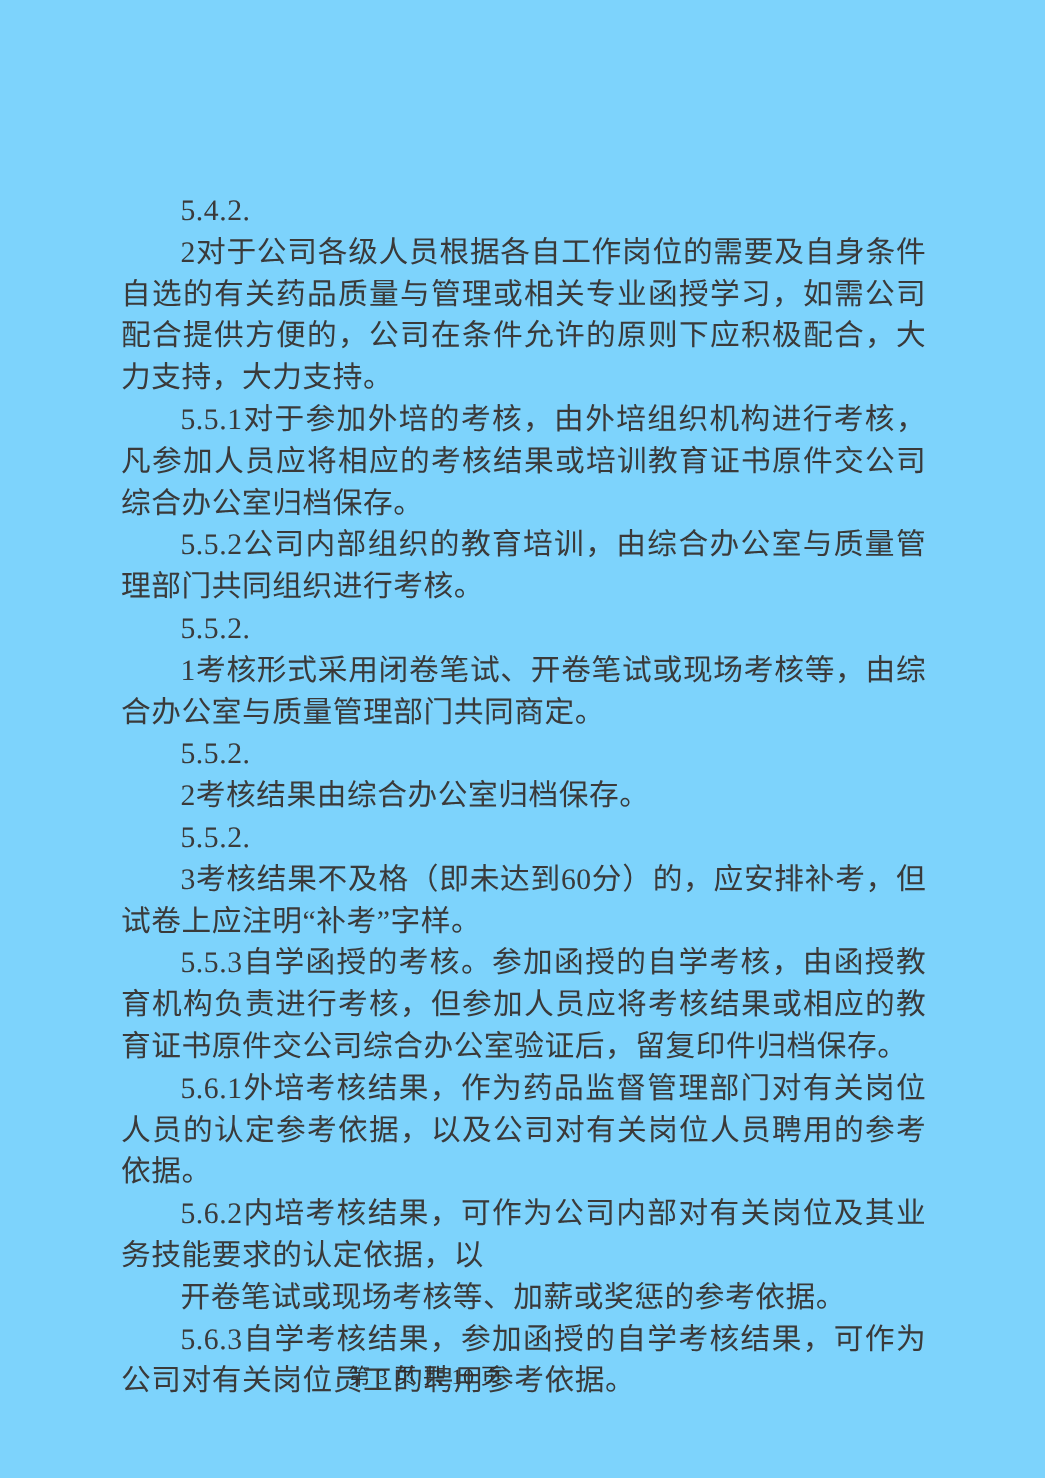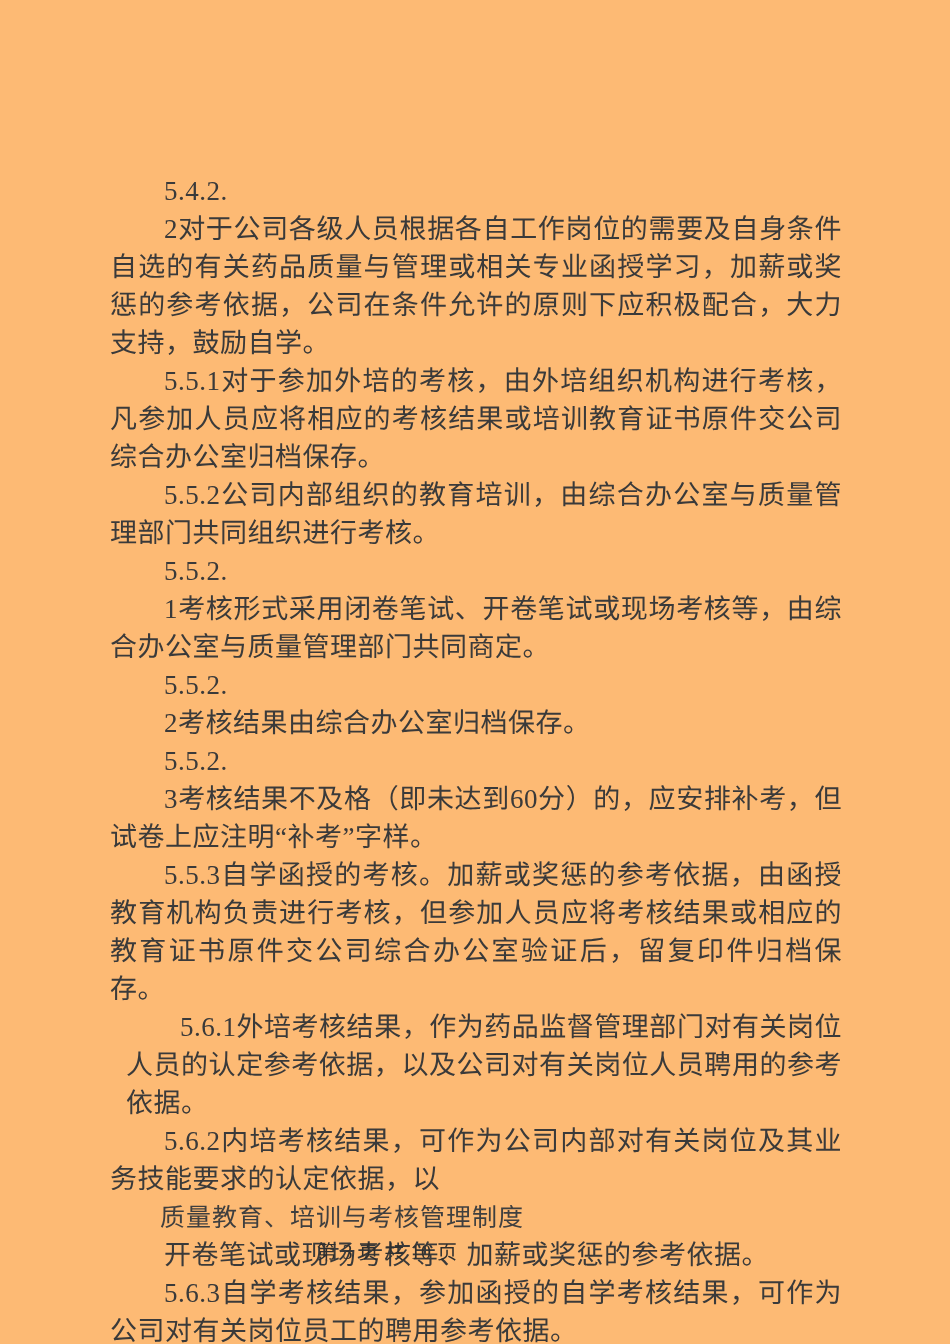--- a/index.html
+++ b/index.html
@@ -72,37 +72,36 @@
     font-size: 20px;
     line-height: 28px;
     color: #2f2f2f;
     font-family: "Liberation Serif", "DejaVu Serif", serif;
     letter-spacing: 0.5px;
   }
 </style>
 </head>
 <body style="background: rgb(255, 255, 255);">
 
-<div class="page" style="background: #fdba74; text-decoration: underline;">
+<div class="page" style="background: #7dd3fc; text-decoration: underline;">
 
   <div class="doc-body">
       <p class="para short" style="color: rgb(58, 58, 58);">5.4.2.</p>
-      <p class="para" style="color: rgb(58, 58, 58);">2对于公司各级人员根据各自工作岗位的需要及自身条件自选的有关药品质量与管理或相关专业函授学习，加薪或奖惩的参考依据，公司在条件允许的原则下应积极配合，大力支持，鼓励自学。</p>
+      <p class="para" style="color: rgb(58, 58, 58);">2对于公司各级人员根据各自工作岗位的需要及自身条件自选的有关药品质量与管理或相关专业函授学习，如需公司配合提供方便的，公司在条件允许的原则下应积极配合，大力支持，大力支持。</p>
       <p class="para" style="color: rgb(58, 58, 58);">5.5.1对于参加外培的考核，由外培组织机构进行考核，凡参加人员应将相应的考核结果或培训教育证书原件交公司综合办公室归档保存。</p>
       <p class="para" style="color: rgb(58, 58, 58);">5.5.2公司内部组织的教育培训，由综合办公室与质量管理部门共同组织进行考核。</p>
       <p class="para short" style="color: rgb(58, 58, 58);">5.5.2.</p>
       <p class="para" style="color: rgb(58, 58, 58);">1考核形式采用闭卷笔试、开卷笔试或现场考核等，由综合办公室与质量管理部门共同商定。</p>
       <p class="para short" style="color: rgb(58, 58, 58);">5.5.2.</p>
       <p class="para short" style="color: rgb(58, 58, 58);">2考核结果由综合办公室归档保存。</p>
       <p class="para short" style="color: rgb(58, 58, 58);">5.5.2.</p>
       <p class="para" style="color: rgb(58, 58, 58);">3考核结果不及格（即未达到60分）的，应安排补考，但试卷上应注明“补考”字样。</p>
-      <p class="para" style="color: rgb(58, 58, 58);">5.5.3自学函授的考核。加薪或奖惩的参考依据，由函授教育机构负责进行考核，但参加人员应将考核结果或相应的教育证书原件交公司综合办公室验证后，留复印件归档保存。</p>
-      <p class="para" style="color: rgb(58, 58, 58); margin-left: 16px;">5.6.1外培考核结果，作为药品监督管理部门对有关岗位人员的认定参考依据，以及公司对有关岗位人员聘用的参考依据。</p>
+      <p class="para" style="color: rgb(58, 58, 58);">5.5.3自学函授的考核。参加函授的自学考核，由函授教育机构负责进行考核，但参加人员应将考核结果或相应的教育证书原件交公司综合办公室验证后，留复印件归档保存。</p>
+      <p class="para" style="color: rgb(58, 58, 58);">5.6.1外培考核结果，作为药品监督管理部门对有关岗位人员的认定参考依据，以及公司对有关岗位人员聘用的参考依据。</p>
       <p class="para" style="color: rgb(58, 58, 58);">5.6.2内培考核结果，可作为公司内部对有关岗位及其业务技能要求的认定依据，以</p>
-      <p class="para title-line">质量教育、培训与考核管理制度</p>
       <p class="para short" style="color: rgb(58, 58, 58);">开卷笔试或现场考核等、加薪或奖惩的参考依据。</p>
       <p class="para" style="color: rgb(58, 58, 58);">5.6.3自学考核结果，参加函授的自学考核结果，可作为公司对有关岗位员工的聘用参考依据。</p>
     </div>
 
   <div class="page-footer">
     <span class="footer-text">第 3 页  共 10 页</span>
   </div>
 
 </div>
 

